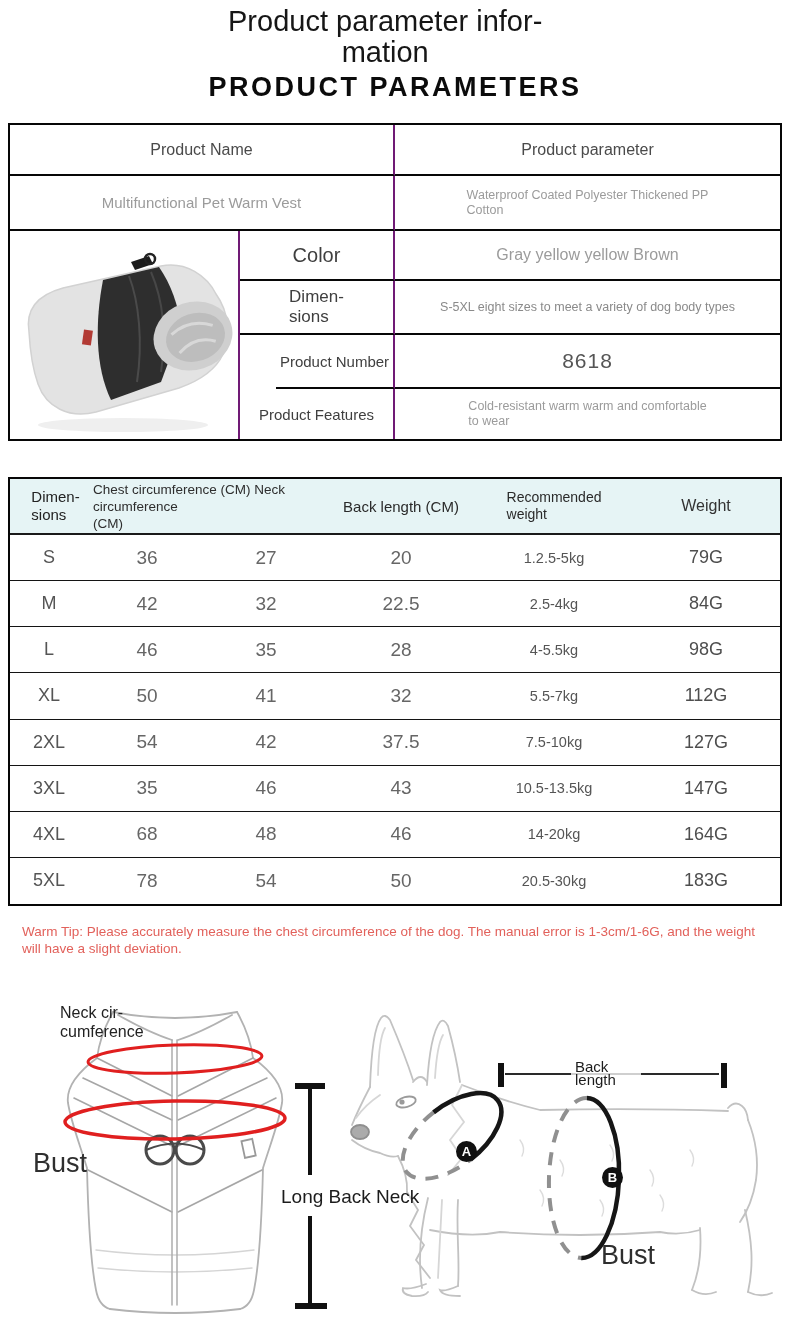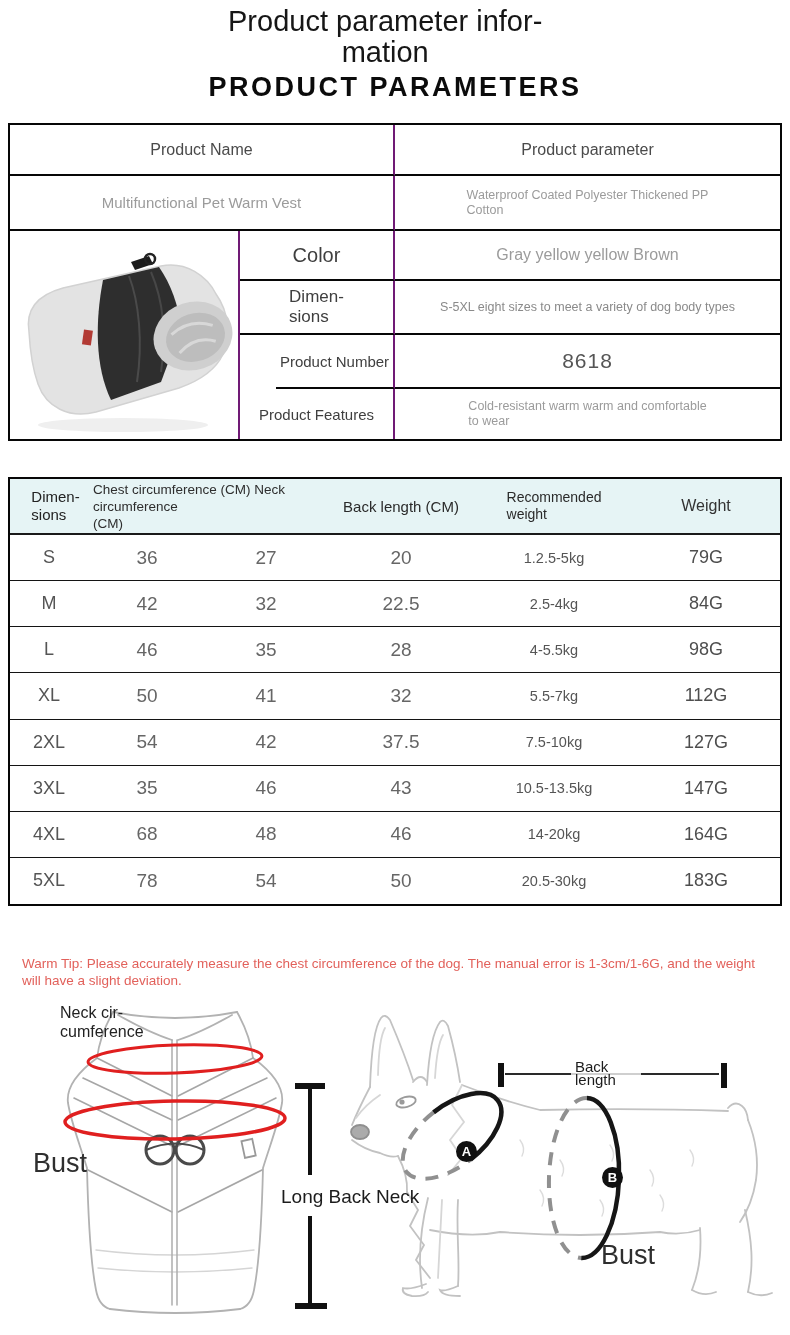--- a/index.html
+++ b/index.html
@@ -50,21 +50,21 @@
                font-size:13.5px;line-height:17px;color:#2e2e2e;}
   .h-back{font-size:15px;color:#2a2a2a;}
   .h-reco{font-size:14px;line-height:17px;color:#2a2a2a;}
   .h-weight{font-size:16px;color:#333;}
   .c-size{font-size:18px;color:#555;}
   .c-num{font-size:19px;color:#666;}
   .c-reco{font-size:14.5px;color:#555;}
   .c-weight{font-size:18px;color:#4e4e4e;}
 
   
-  .warm-tip{position:absolute;left:22px;top:955px;width:740px;
+  .warm-tip{position:absolute;left:22px;top:923px;width:740px;
             font-size:13.5px;line-height:17px;color:#e2615b;}
 
   
   .diagram{position:absolute;left:0;top:960px;width:790px;height:375px;}
   .diagram svg{position:absolute;left:0;top:0;}
   .dg-label{position:absolute;color:#222;}
   .lbl-neckcirc{left:60px;top:43px;font-size:16px;line-height:19px;}
   .lbl-bust-left{left:33px;top:188px;font-size:27px;color:#2f2f2f;}
   .lbl-longback{left:281px;top:226px;font-size:19px;color:#1c1c1c;}
   .lbl-backlen{left:575px;top:100px;font-size:15px;line-height:13px;color:#1c1c1c;}

